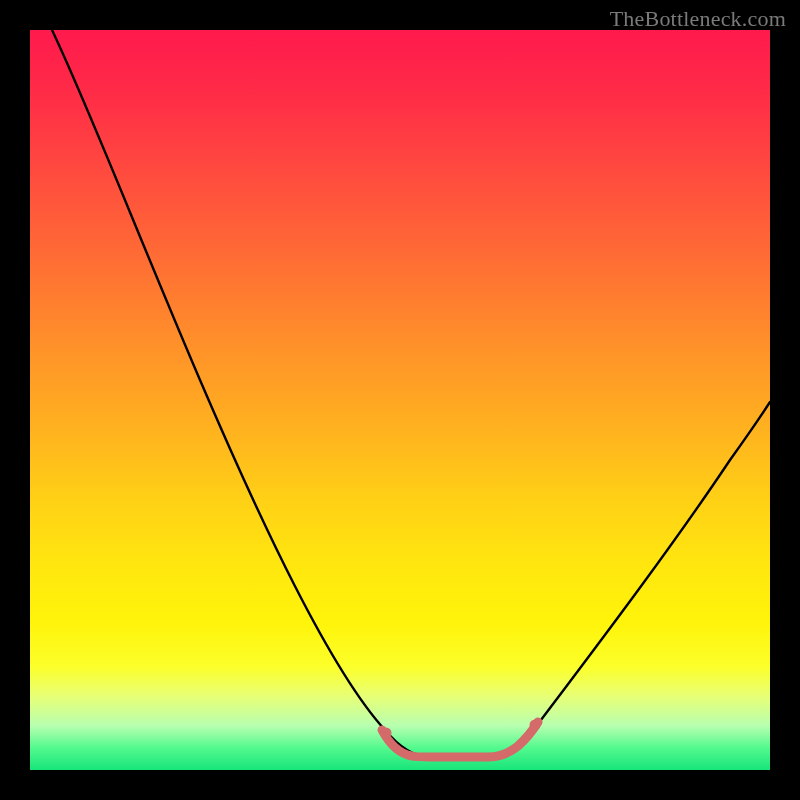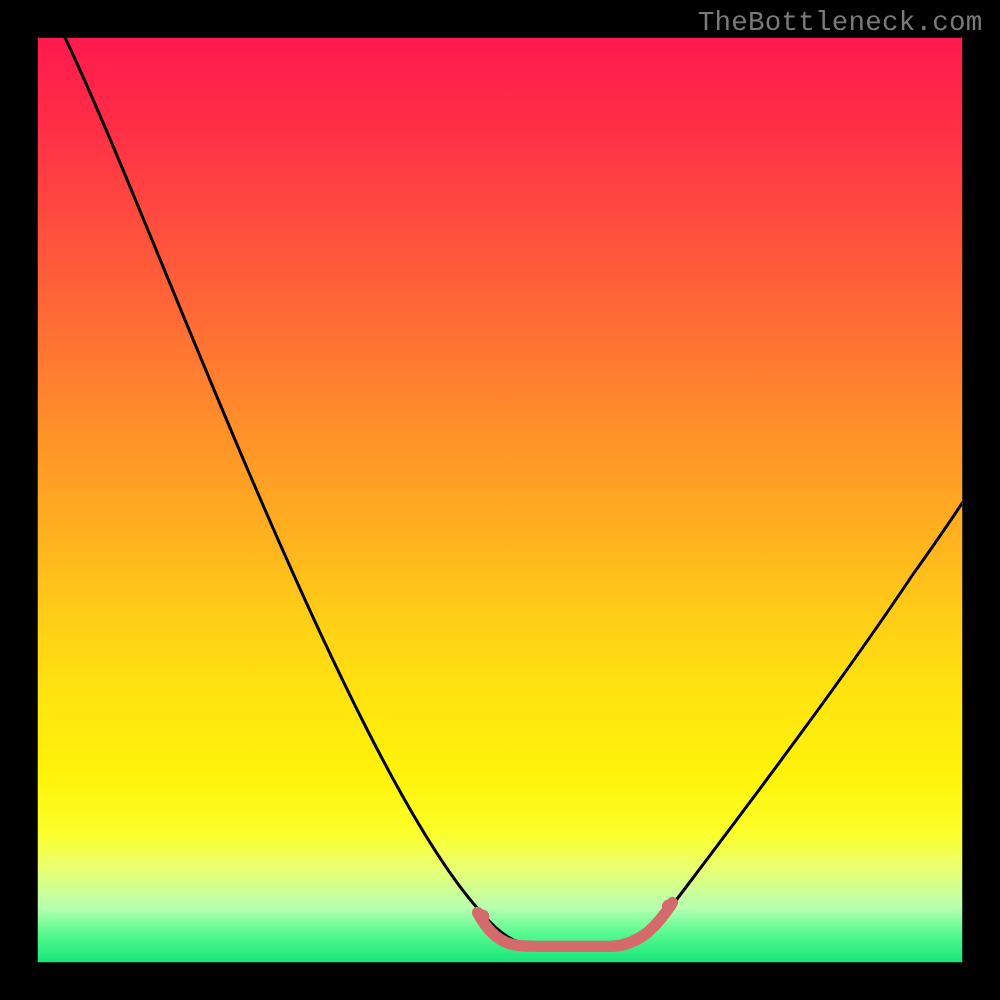--- a/index.html
+++ b/index.html
@@ -48,21 +48,21 @@
     position: absolute;
     inset: 0;
     width: 100%;
     height: 100%;
   }
   .watermark {
     position: absolute;
     top: 6px;
     right: 14px;
     color: #7a7a7a;
-    font-family: Liberation Mono, monospace;
+    font-family: Liberation Serif, serif;
     font-size: 22px;
     letter-spacing: 0.2px;
     user-select: none;
     text-align: center;
   }
 </style>
 </head>
 <body>
 
 <div class="frame">

